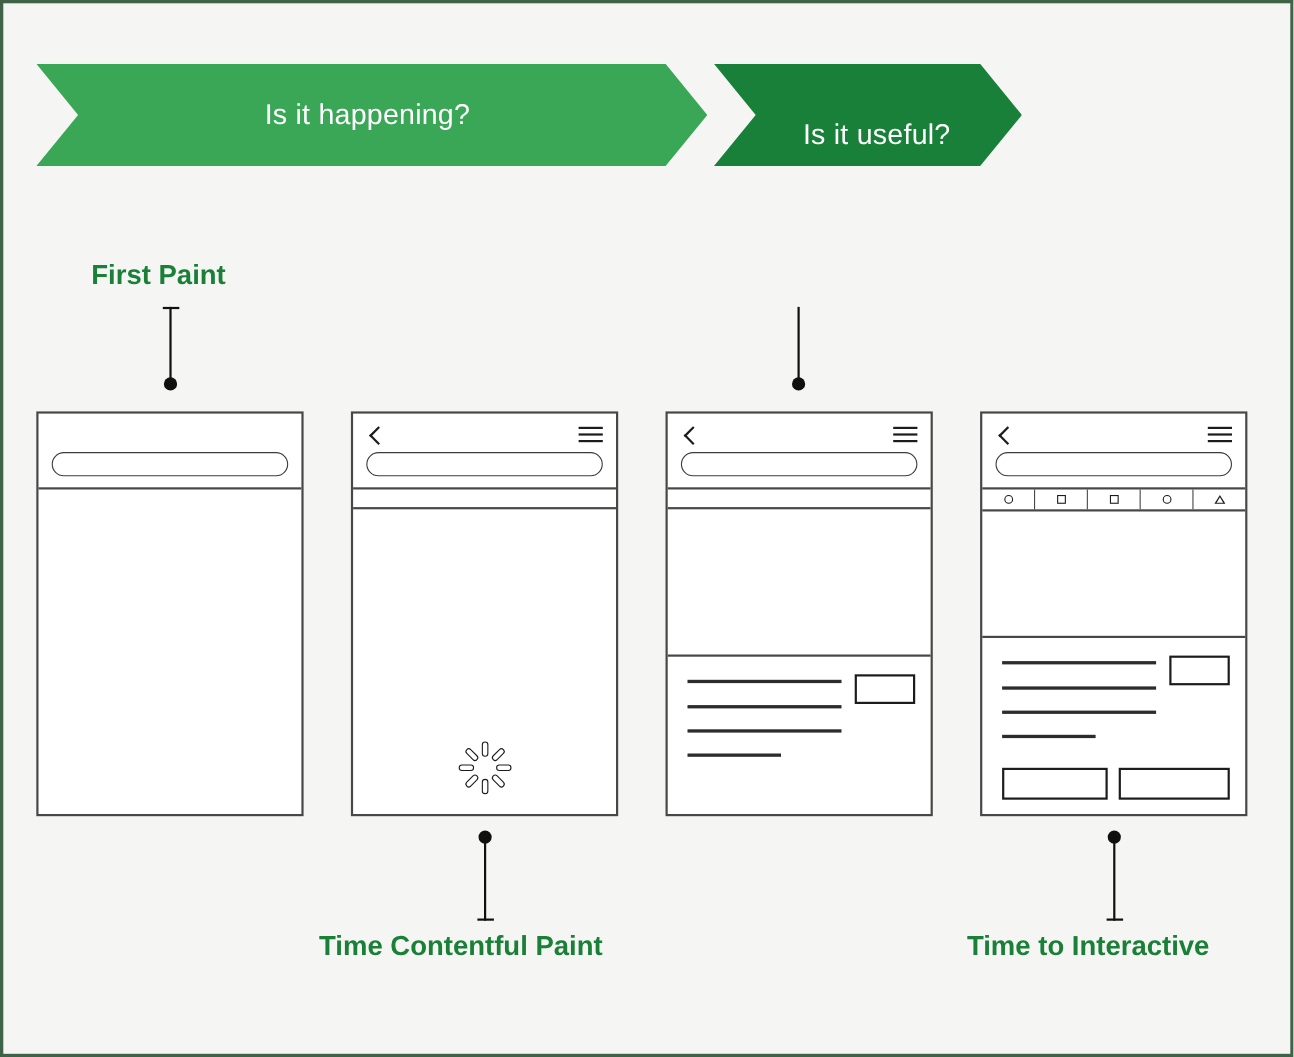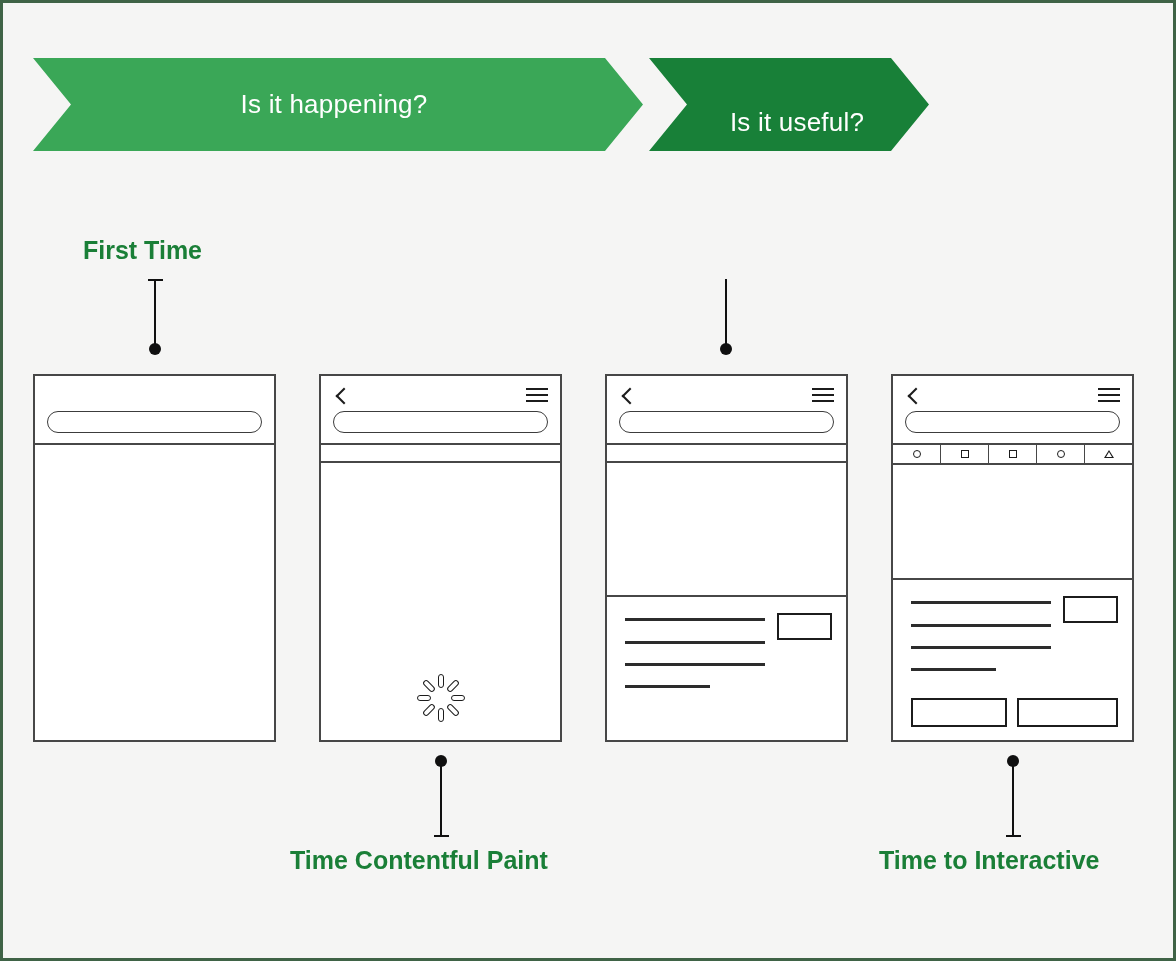--- a/index.html
+++ b/index.html
@@ -247,21 +247,21 @@
 
   <div id="banner">
     <div class="chev" id="chev-0">
       <span class="chev-label">Is it happening?</span>
     </div>
     <div class="chev" id="chev-1">
       <span class="chev-label">Is it useful?</span>
     </div>
   </div>
 
-  <div class="metric-label" id="label-fp">First Time</div>
+  <div class="metric-label" id="label-fp">First Paint</div>
   <div class="metric-label" id="label-fcp">Time Contentful Paint</div>
   <div class="metric-label" id="label-tti">Time to Interactive</div>
 
   <div class="connector" id="conn-fp">
     <div class="conn-cap"></div>
     <div class="conn-line"></div>
     <div class="conn-dot"></div>
   </div>
   <div class="connector" id="conn-fmp">
     <div class="conn-line"></div>

